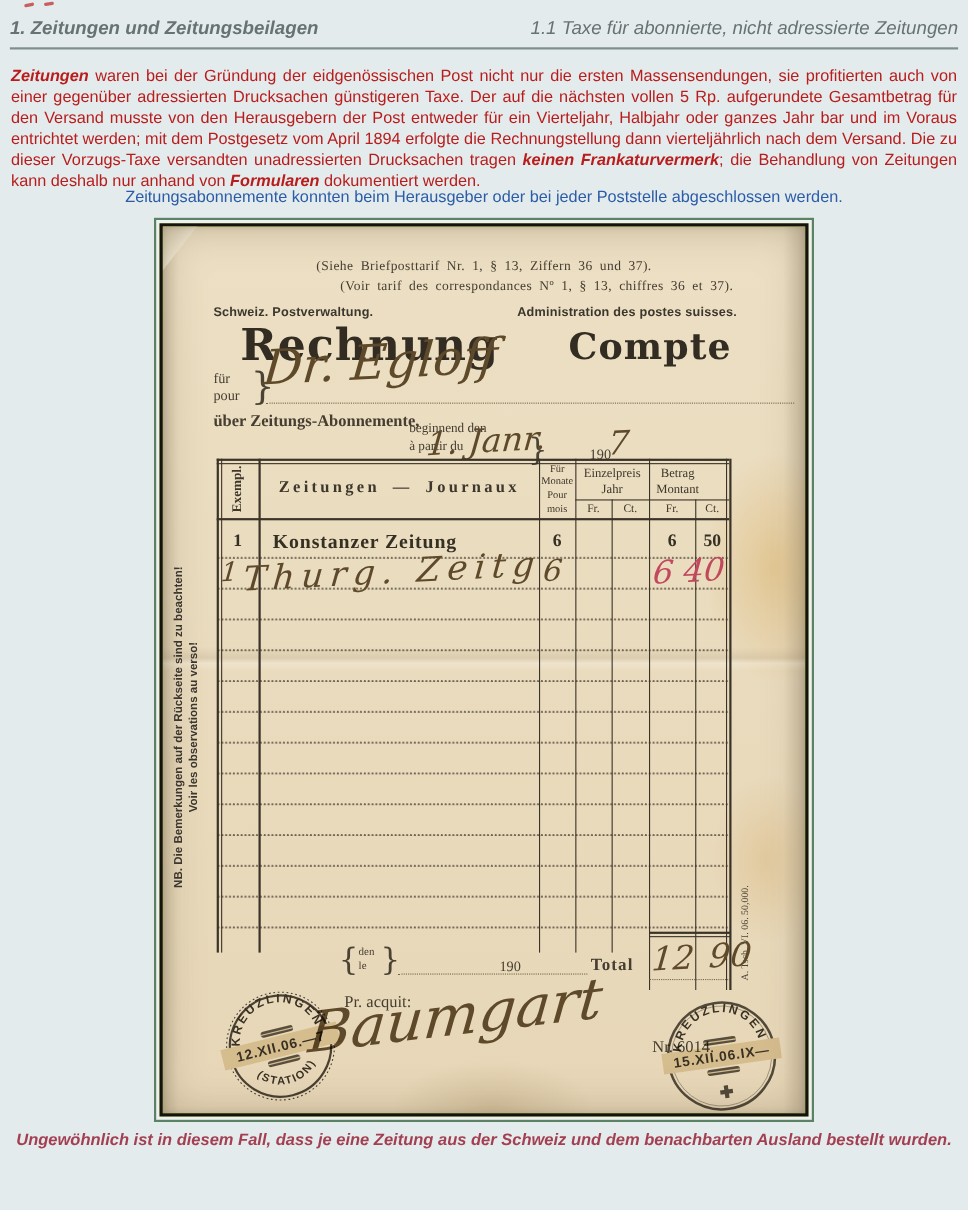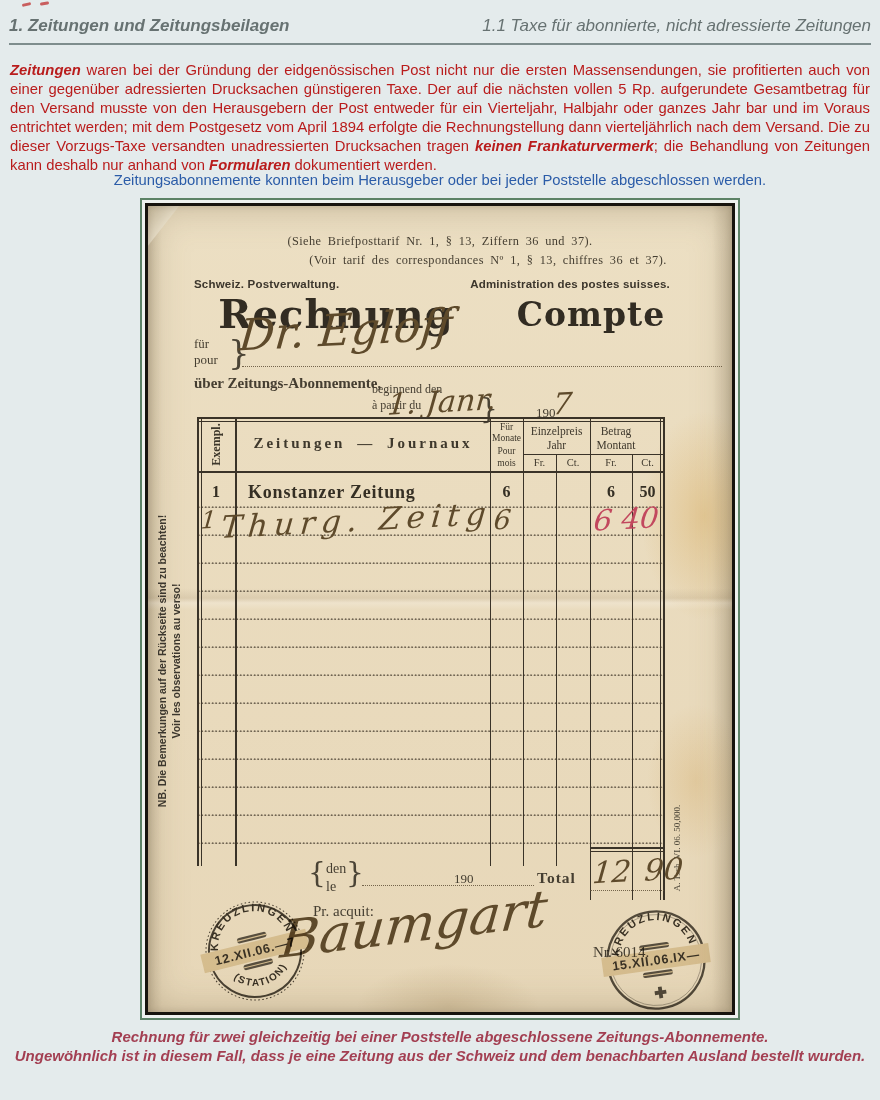--- a/index.html
+++ b/index.html
@@ -161,21 +161,21 @@
   <div class="hw" style="left:346px;top:298px;font-size:27px;">6</div>
   <div class="hw hw-red" style="left:446px;top:296px;font-size:29px;">6 40</div>
 
   <div class="prt rot" style="left:-176px;top:438px;width:400px;height:34px;text-align:center;font-family:'Liberation Sans',sans-serif;font-weight:bold;font-size:10.5px;line-height:1.35;color:#3c372e;">
     <div>NB.  Die Bemerkungen auf der Rückseite sind zu beachten!</div>
     <div>Voir les observations au verso!</div>
   </div>
   <div class="prt rot" style="left:465px;top:636px;width:130px;height:12px;text-align:center;font-size:9px;color:#4a4437;">A. Tsch. VI. 06. 50,000.</div>
 
   <div class="prt brace" style="left:160px;top:650px;font-size:28px;">{</div>
-  <div class="prt" style="left:178px;top:654px;font-size:14px;line-height:1.25;">
+  <div class="prt" style="left:178px;top:654px;font-size:10px;line-height:1.25;">
     <div>den</div>
     <div>le</div>
   </div>
   <div class="prt brace" style="left:198px;top:650px;font-size:28px;">}</div>
   <div class="dotline" style="left:214px;top:679px;width:172px;"></div>
   <div class="prt" style="left:306px;top:665px;font-size:13px;">190</div>
   <div class="prt" style="left:375px;top:663px;width:67px;text-align:center;font-size:15.5px;font-weight:bold;letter-spacing:1px;">Total</div>
   <div class="dotline" style="left:442px;top:684px;width:74px;"></div>
   <div class="hw" style="left:445px;top:647px;font-size:30px;word-spacing:4px;">12 90</div>
 
@@ -224,15 +224,14 @@
     <g fill="#3e3930" opacity=".85">
       <rect x="-1.9" y="27" width="3.8" height="11.5"></rect>
       <rect x="-5.8" y="30.8" width="11.6" height="3.9"></rect>
     </g>
   </svg>
 
  </div>
 </div>
 
 <div class="caption">
-  <div>Rechnung für zwei gleichzeitig bei einer Poststelle abgeschlossene Zeitungs-Abonnemente.</div>
   <div>Ungewöhnlich ist in diesem Fall, dass je eine Zeitung aus der Schweiz und dem benachbarten Ausland bestellt wurden.</div>
 </div>
 
 </body></html>

